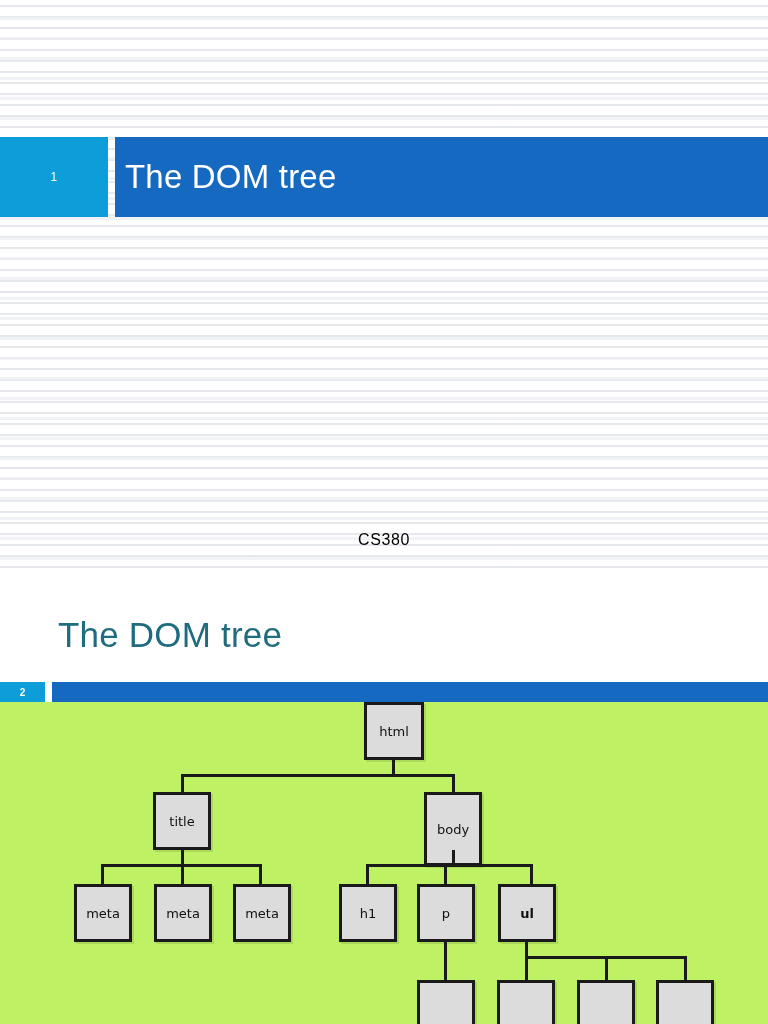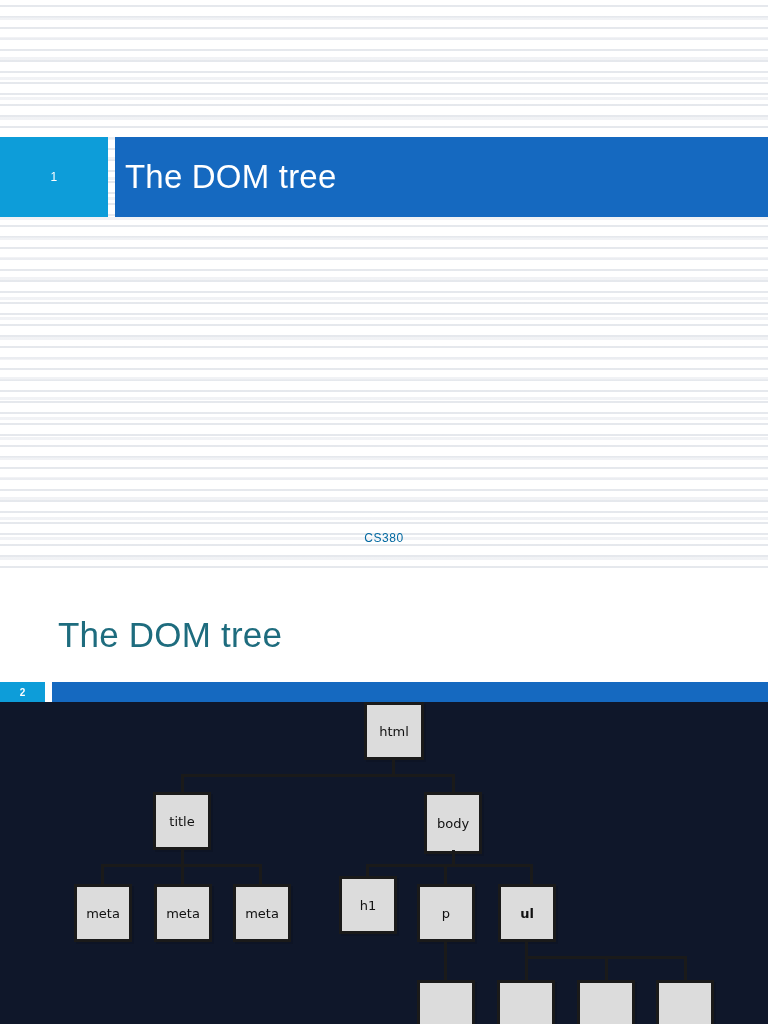--- a/index.html
+++ b/index.html
@@ -106,22 +106,22 @@
     letter-spacing: 0.2px;
     white-space: nowrap;
   }
 
   .cs-label {
     position: absolute;
     left: 0;
     top: 531px;
     width: 768px;
     text-align: center;
-    color: #0369a1;
-    font-size: 12px;
+    color: #000000;
+    font-size: 16px;
     letter-spacing: 0.6px;
   }
 
   
   .slide-two {
     position: absolute;
     left: 0;
     top: 570px;
     width: 768px;
     height: 454px;
@@ -168,21 +168,21 @@
     background: #1569C0;
   }
 
   
   .tree {
     position: absolute;
     left: 0;
     top: 132px;
     width: 768px;
     height: 322px;
-    background: #0f172a;
+    background: #bef264;
   }
 
   .node {
     position: absolute;
     background: #DCDCDC;
     border: 3px solid #1A1A1A;
     display: flex;
     align-items: center;
     justify-content: center;
     font-family: "DejaVu Sans", sans-serif;
@@ -235,21 +235,21 @@
       </div>
 
       <div class="edge edge-v" style="left:392px; top:58px; height:14px;"></div>
       <div class="edge edge-h" style="left:181px; top:72px; width:274px;"></div>
       <div class="edge edge-v" style="left:181px; top:72px; height:18px;"></div>
       <div class="edge edge-v" style="left:452px; top:72px; height:18px;"></div>
 
       <div class="node" style="left:153px; top:90px; width:58px; height:58px;">
         <span>title</span>
       </div>
-      <div class="node" style="left:424px; top:90px; width:58px; height:62px;">
+      <div class="node" style="left:424px; top:90px; width:58px; height:74px;">
         <span>body</span>
       </div>
 
       <div class="edge edge-v" style="left:181px; top:148px; height:14px;"></div>
       <div class="edge edge-h" style="left:101px; top:162px; width:161px;"></div>
       <div class="edge edge-v" style="left:101px; top:162px; height:20px;"></div>
       <div class="edge edge-v" style="left:181px; top:162px; height:20px;"></div>
       <div class="edge edge-v" style="left:259px; top:162px; height:20px;"></div>
 
       <div class="edge edge-v" style="left:452px; top:148px; height:14px;"></div>
@@ -260,21 +260,21 @@
 
       <div class="node" style="left:74px; top:182px; width:58px; height:58px;">
         <span>meta</span>
       </div>
       <div class="node" style="left:154px; top:182px; width:58px; height:58px;">
         <span>meta</span>
       </div>
       <div class="node" style="left:233px; top:182px; width:58px; height:58px;">
         <span>meta</span>
       </div>
-      <div class="node" style="left:339px; top:174px; width:58px; height:58px;align-items:center;">
+      <div class="node" style="left:339px; top:182px; width:58px; height:58px;align-items:center;">
         <span>h1</span>
       </div>
       <div class="node" style="left:417px; top:182px; width:58px; height:58px;">
         <span>p</span>
       </div>
       <div class="node" style="left:498px; top:182px; width:58px; height:58px;font-weight:bold;">
         <span>ul</span>
       </div>
 
       <div class="edge edge-v" style="left:444px; top:240px; height:38px;"></div>

